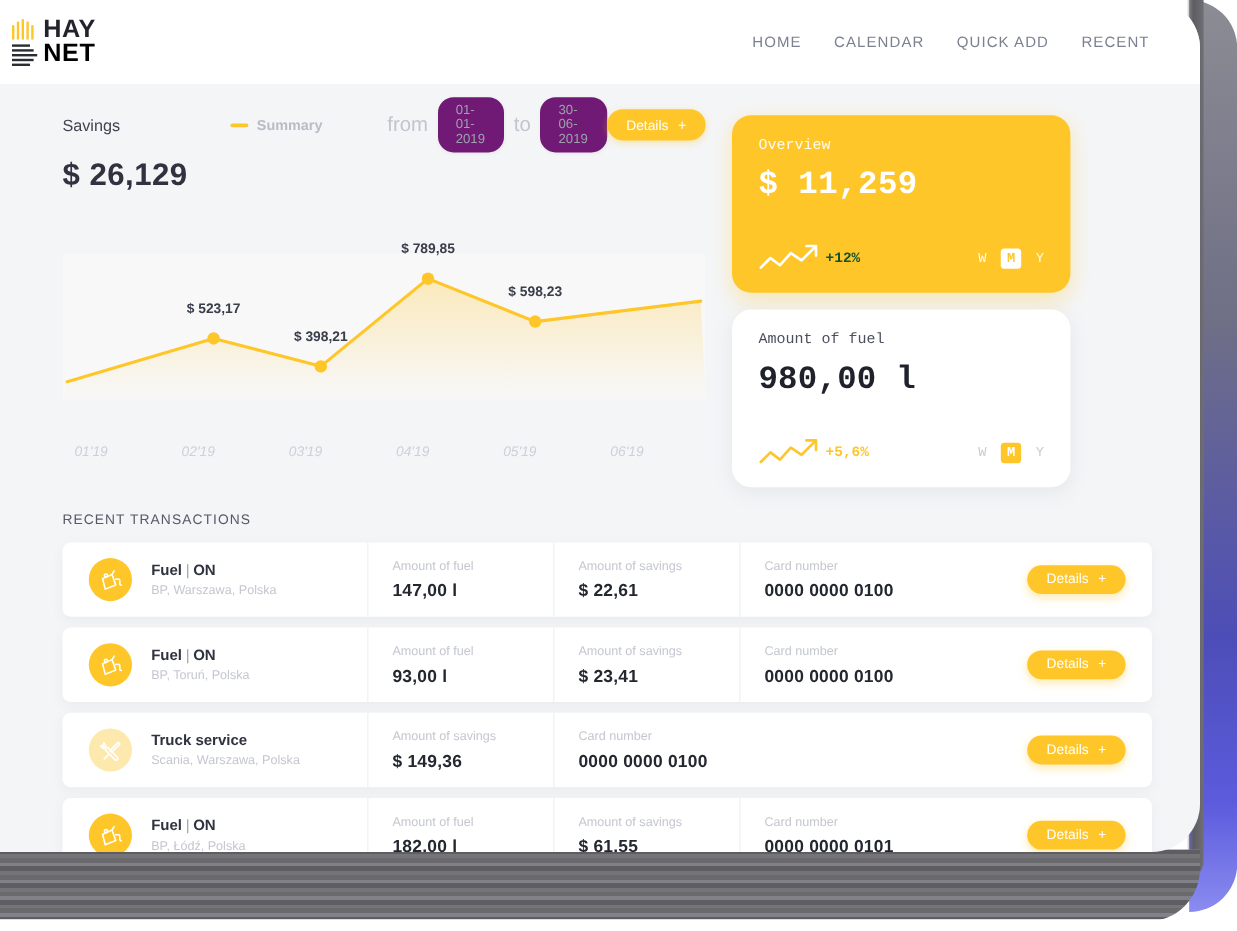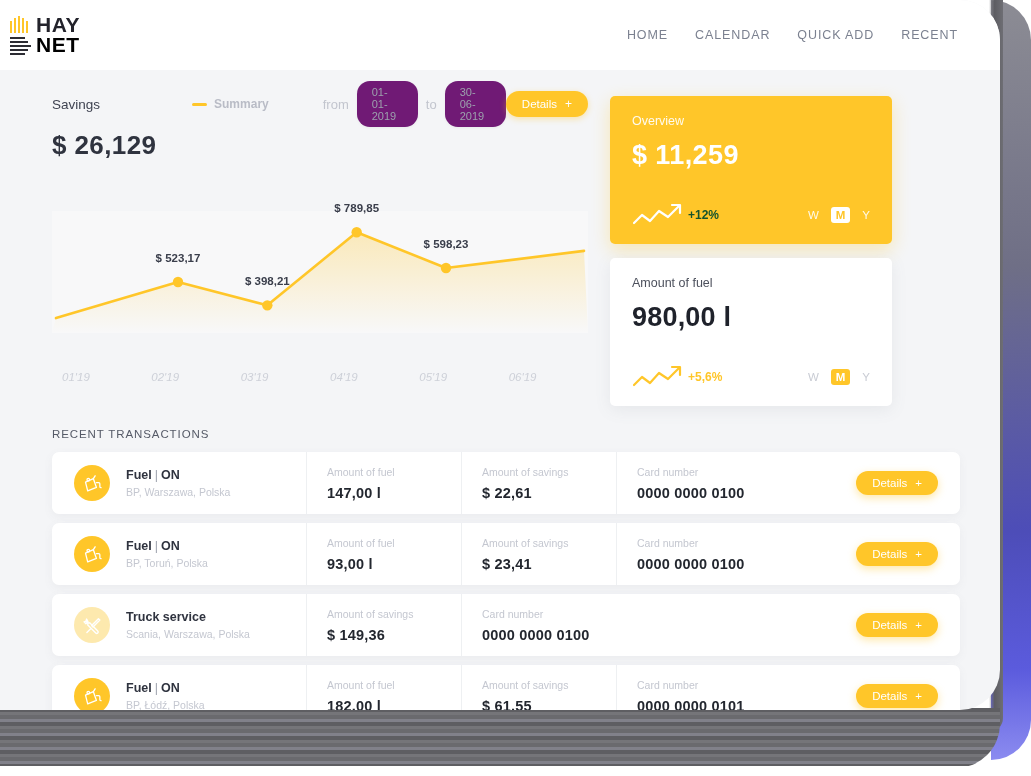--- a/index.html
+++ b/index.html
@@ -96,21 +96,21 @@
   .panel-row { display: flex; padding: 0 40px 0 52px; gap: 22px; }
 
   
   #savings-panel { width: 536px; position: relative; }
   .sv-head { display: flex; align-items: center; height: 24px; }
   .sv-title { font-size: 13.5px; color: #3f4351; }
   .legend { display: flex; align-items: center; gap: 7px; margin-left: 92px; }
   .legend-dash { width: 15px; height: 3px; background: #ffc629; border-radius: 2px; }
   .legend-label { font-size: 12px; color: #b9bcc6; font-weight: bold; }
   .daterange { display: flex; align-items: center; gap: 8px; margin-left: 54px; }
-  .dr-label { font-size: 13px; color: #c2c5ce; }
+  .dr-label { font-size: 17px; color: #c2c5ce; }
   .dr-pill {
     background: #701a75; border-radius: 13px; padding: 5px 15px;
     font-size: 11px; color: #9ca1ad; box-shadow: 0 1px 3px rgba(0,0,0,.05);
   }
   .btn-details {
     margin-left: auto;
     background: #ffc629; color: #ffffff;
     border: none; border-radius: 13px;
     padding: 6px 16px; font-size: 11.5px;
     font-family: "Liberation Sans", sans-serif;
@@ -124,21 +124,21 @@
   #chart-svg { position: absolute; left: 0; top: 0; }
   .pt-label {
     position: absolute; font-size: 11.5px; font-weight: bold; color: #3a3e4b;
     transform: translateX(-50%); white-space: nowrap;
   }
   #xaxis { display: flex; margin-top: 6px; width: 536px; font-style: italic; }
   #xaxis span { flex: 1; font-size: 11.5px; color: #cdd0d8; text-align: left; padding-left: 10px; }
 
   
   #cards-col { width: 282px; display: flex; flex-direction: column; gap: 14px; padding-top: 4px; }
-  .stat-card { border-radius: 5px; padding: 18px 22px 16px 22px; height: 148px; position: relative; }
+  .stat-card { border-radius: 16px; padding: 18px 22px 16px 22px; height: 148px; position: relative; font-family: Liberation Mono, monospace; }
   .card-overview { background: #ffc629; box-shadow: 0 6px 18px rgba(255,198,41,.32); }
   .card-fuel { background: #ffffff; box-shadow: 0 4px 16px rgba(110,115,130,.10); }
   .card-label-light { font-size: 12.5px; color: rgba(255,255,255,.92); }
   .card-label-dark { font-size: 12.5px; color: #4c505c; }
   .card-value-light { font-size: 27px; font-weight: bold; color: #ffffff; margin-top: 12px; letter-spacing: .4px; }
   .card-value-dark { font-size: 27px; font-weight: bold; color: #1f222b; margin-top: 12px; letter-spacing: .2px; }
   .card-foot { position: absolute; left: 22px; right: 22px; bottom: 16px; display: flex; align-items: center; }
   .spark { display: flex; align-items: center; gap: 4px; }
   .pct-light { font-size: 12px; color: #14532d; font-weight: bold; }
   .pct-dark { font-size: 12px; color: #ffc629; font-weight: bold; }

